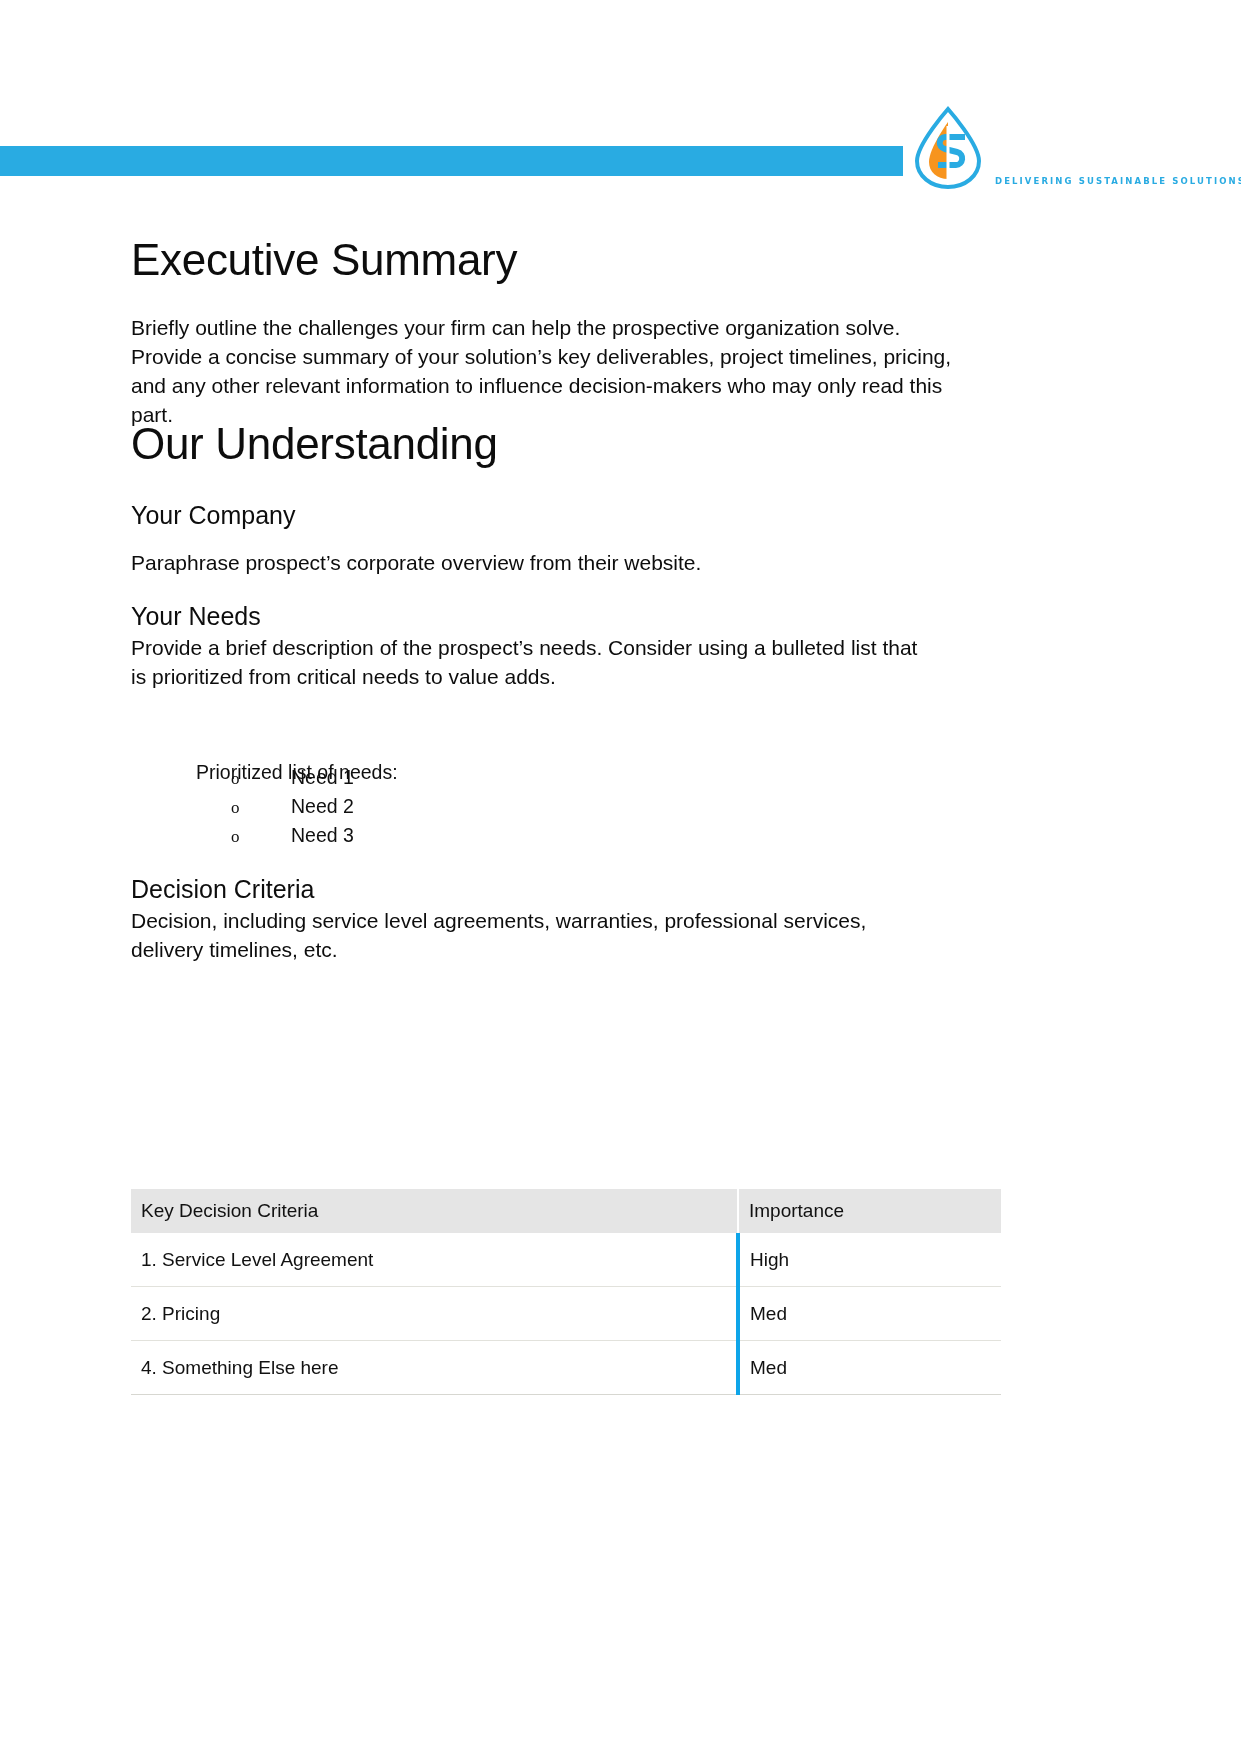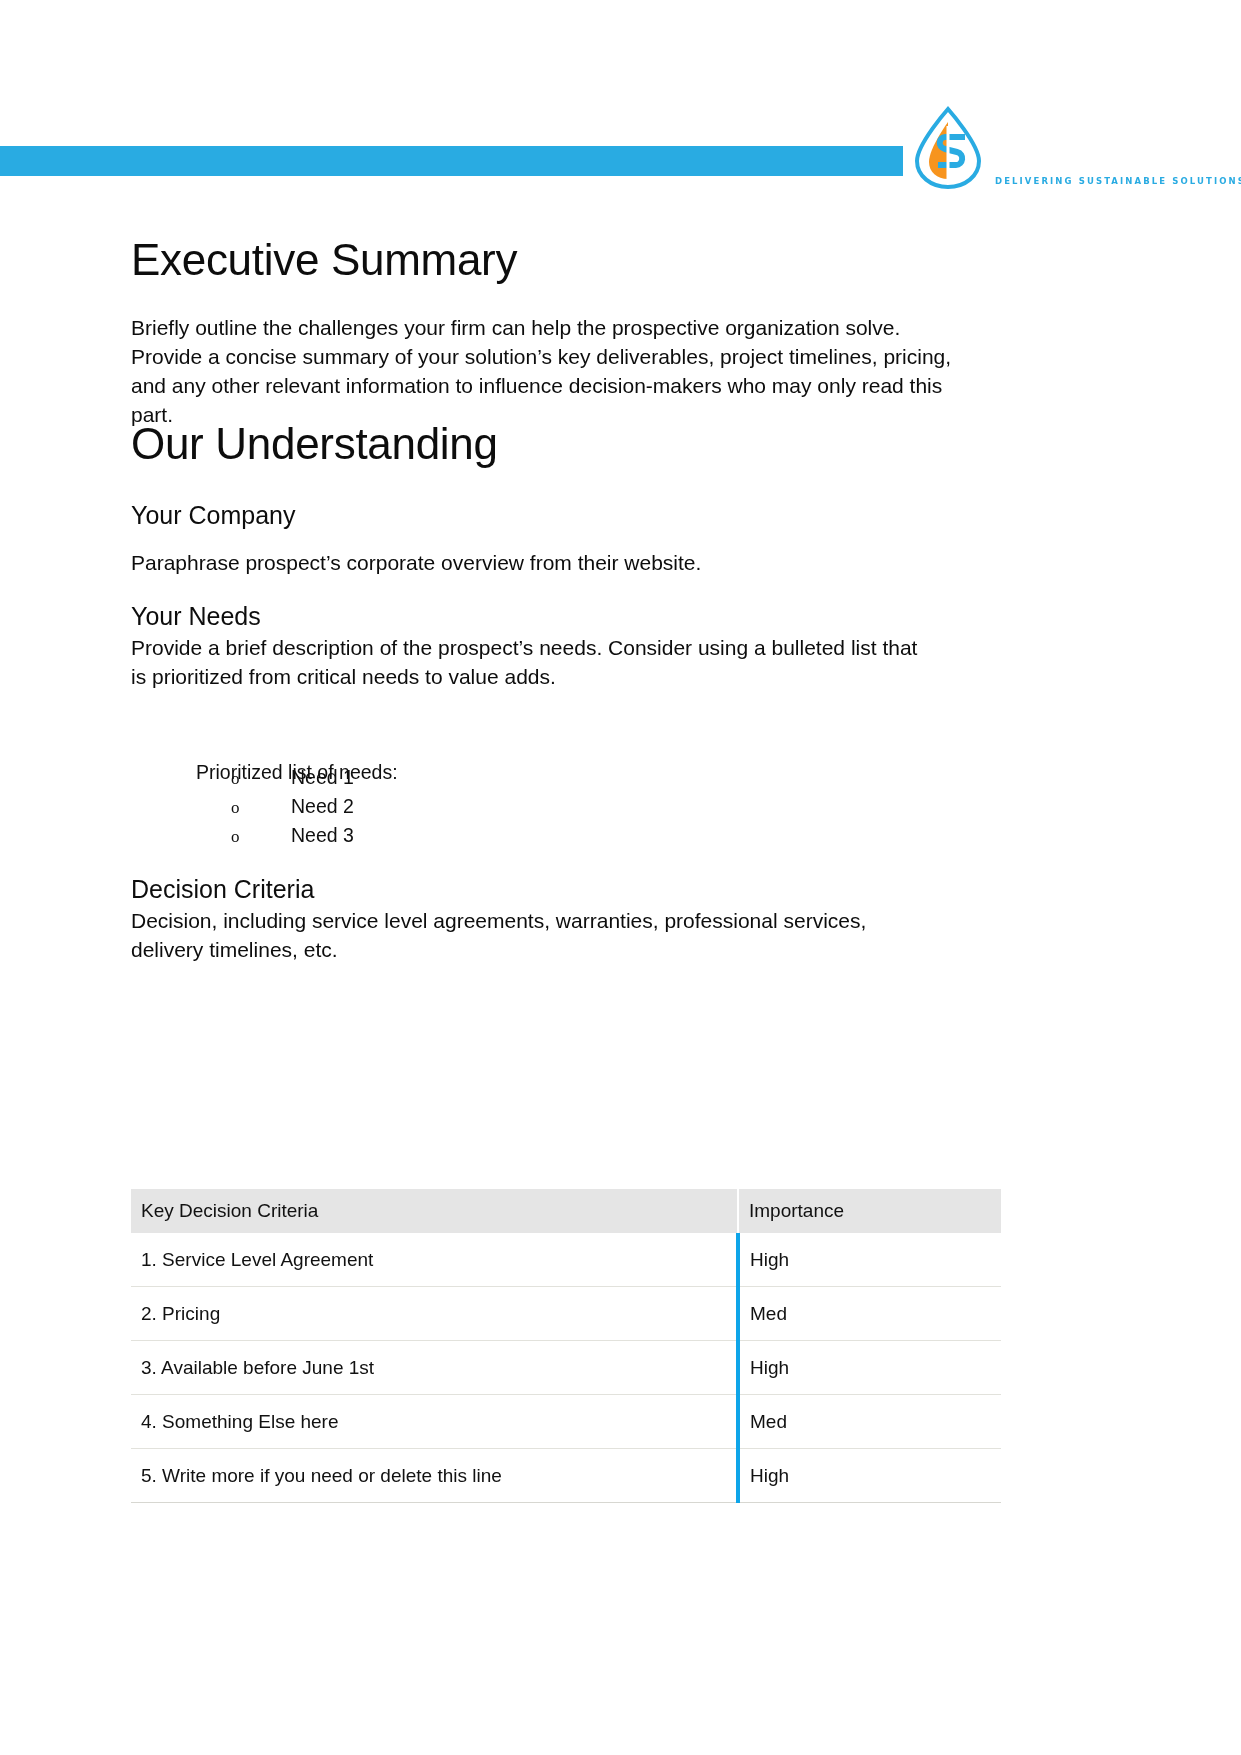--- a/index.html
+++ b/index.html
@@ -198,25 +198,17 @@
   <tbody>
     <tr>
       <td class="col-a">1.  Service Level Agreement</td>
       <td class="col-b">High</td>
     </tr>
     <tr>
       <td class="col-a">2.  Pricing</td>
       <td class="col-b">Med</td>
     </tr>
     <tr>
-      <td class="col-a">3.  Available before June 1st</td>
-      <td class="col-b">High</td>
-    </tr>
-    <tr>
       <td class="col-a">4. Something Else here</td>
       <td class="col-b">Med</td>
     </tr>
-    <tr>
-      <td class="col-a">5. Write more if you need or delete this line</td>
-      <td class="col-b">High</td>
-    </tr>
   </tbody>
 </table>
 
 </body></html>

